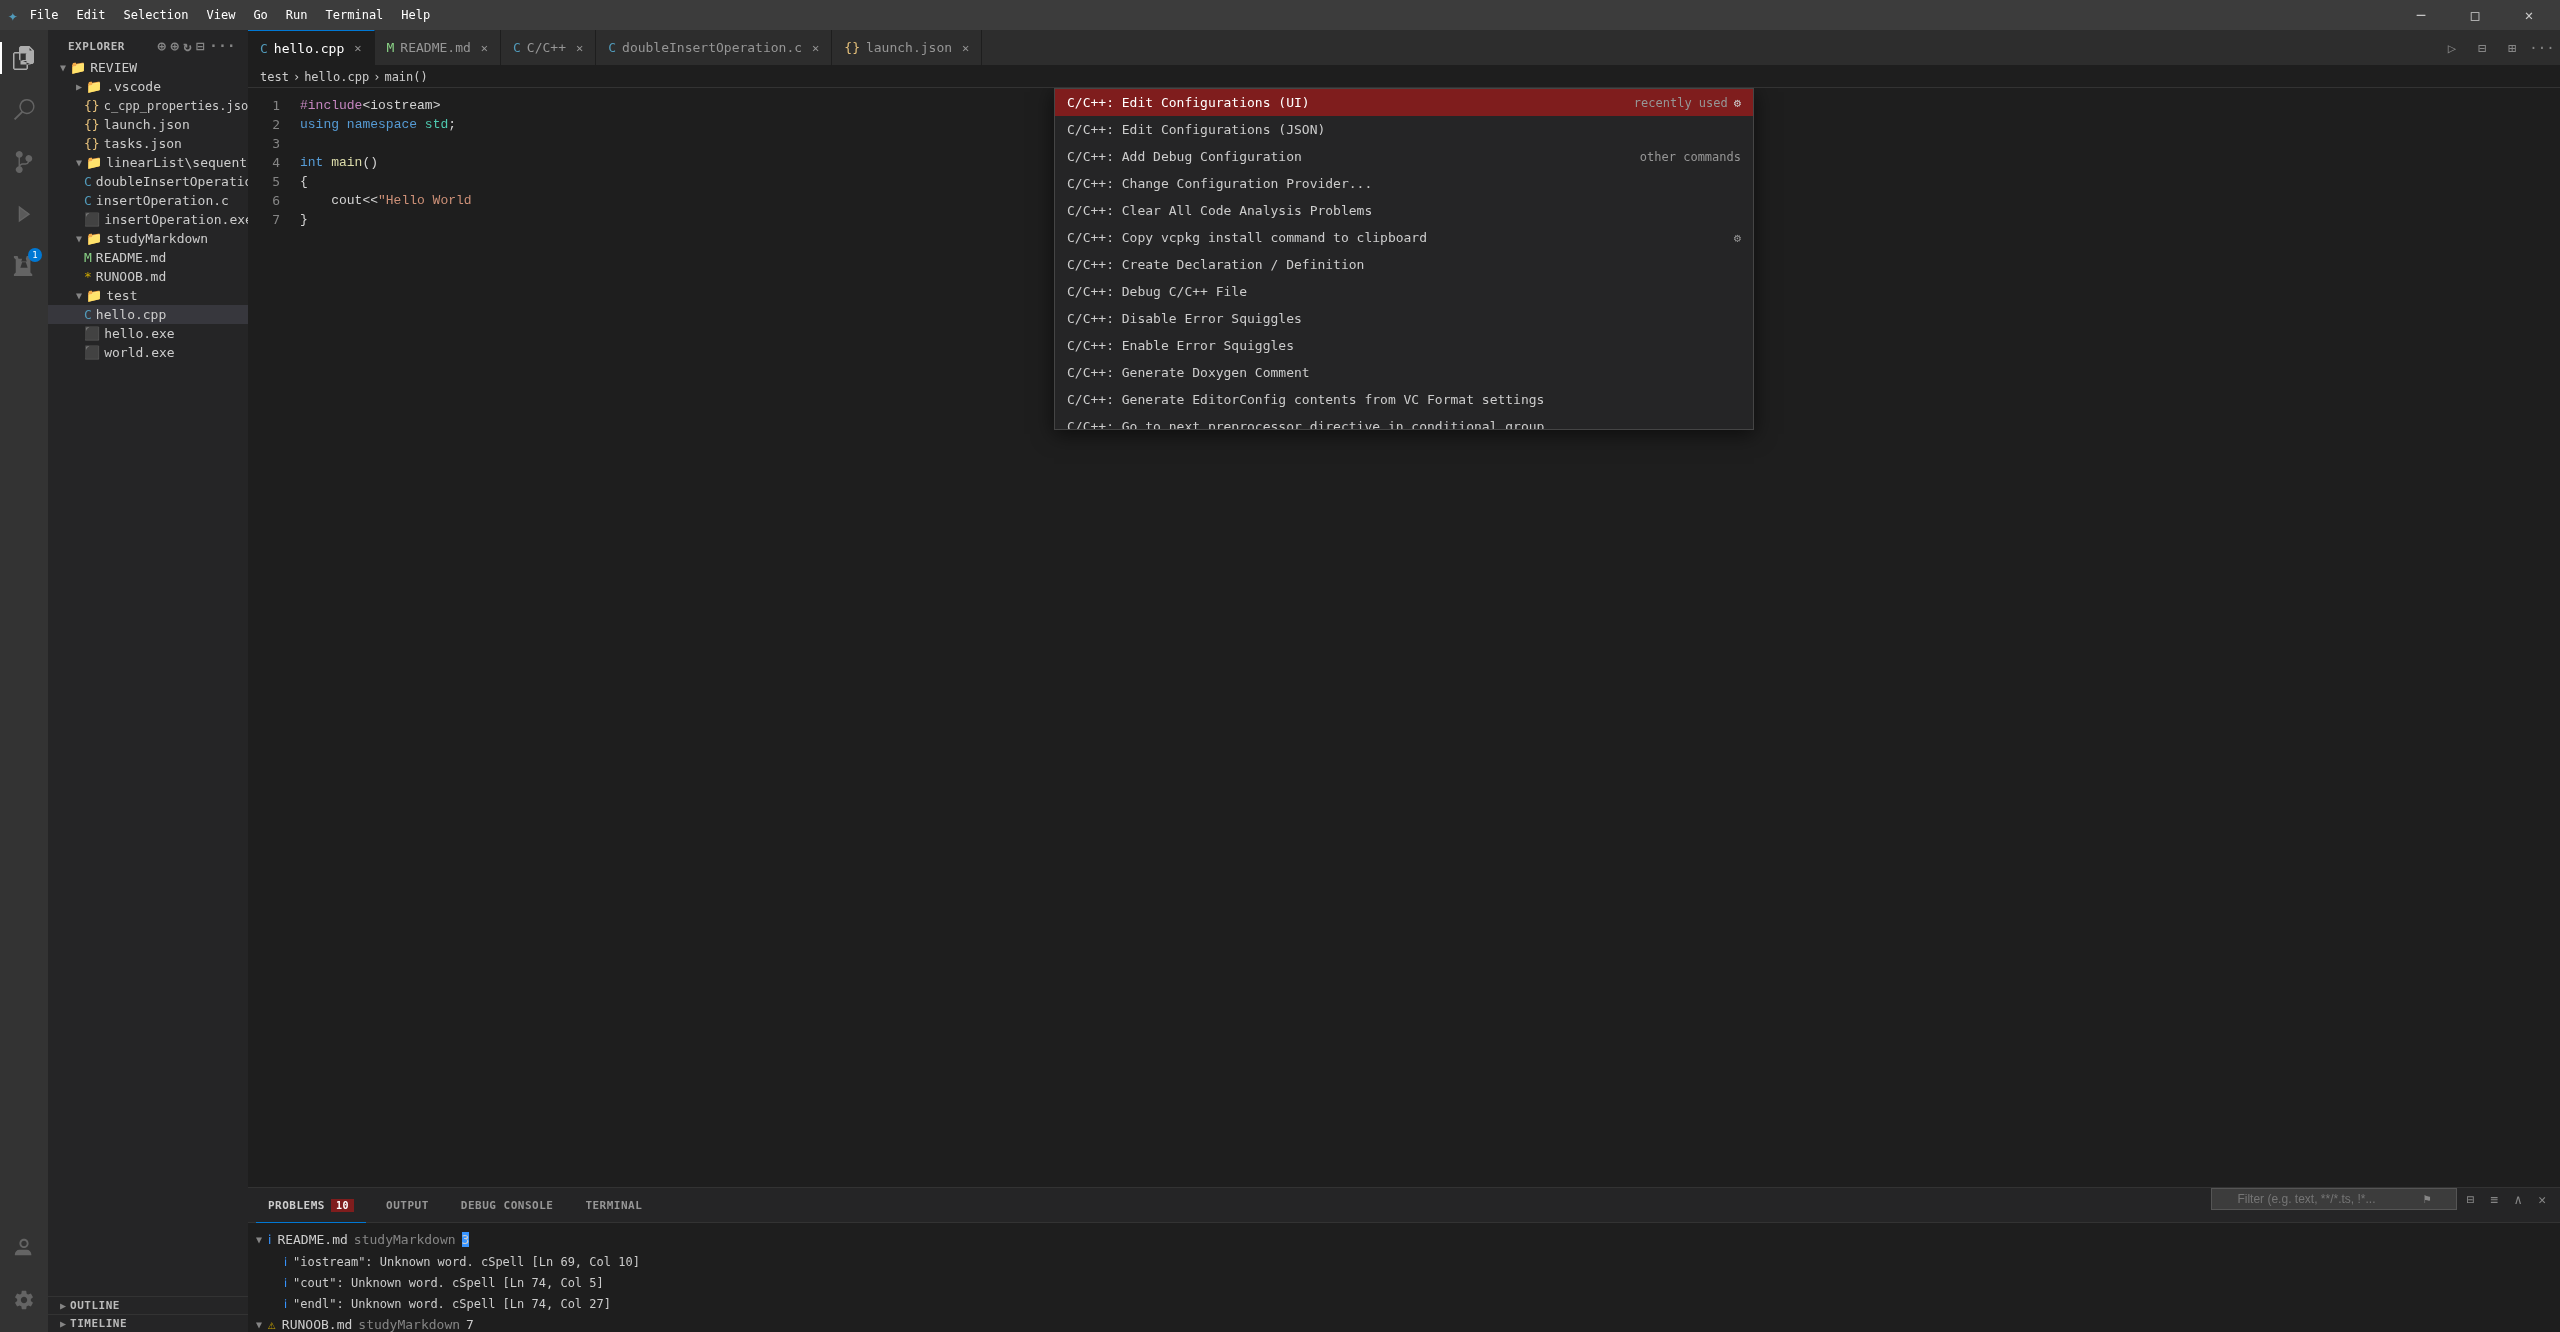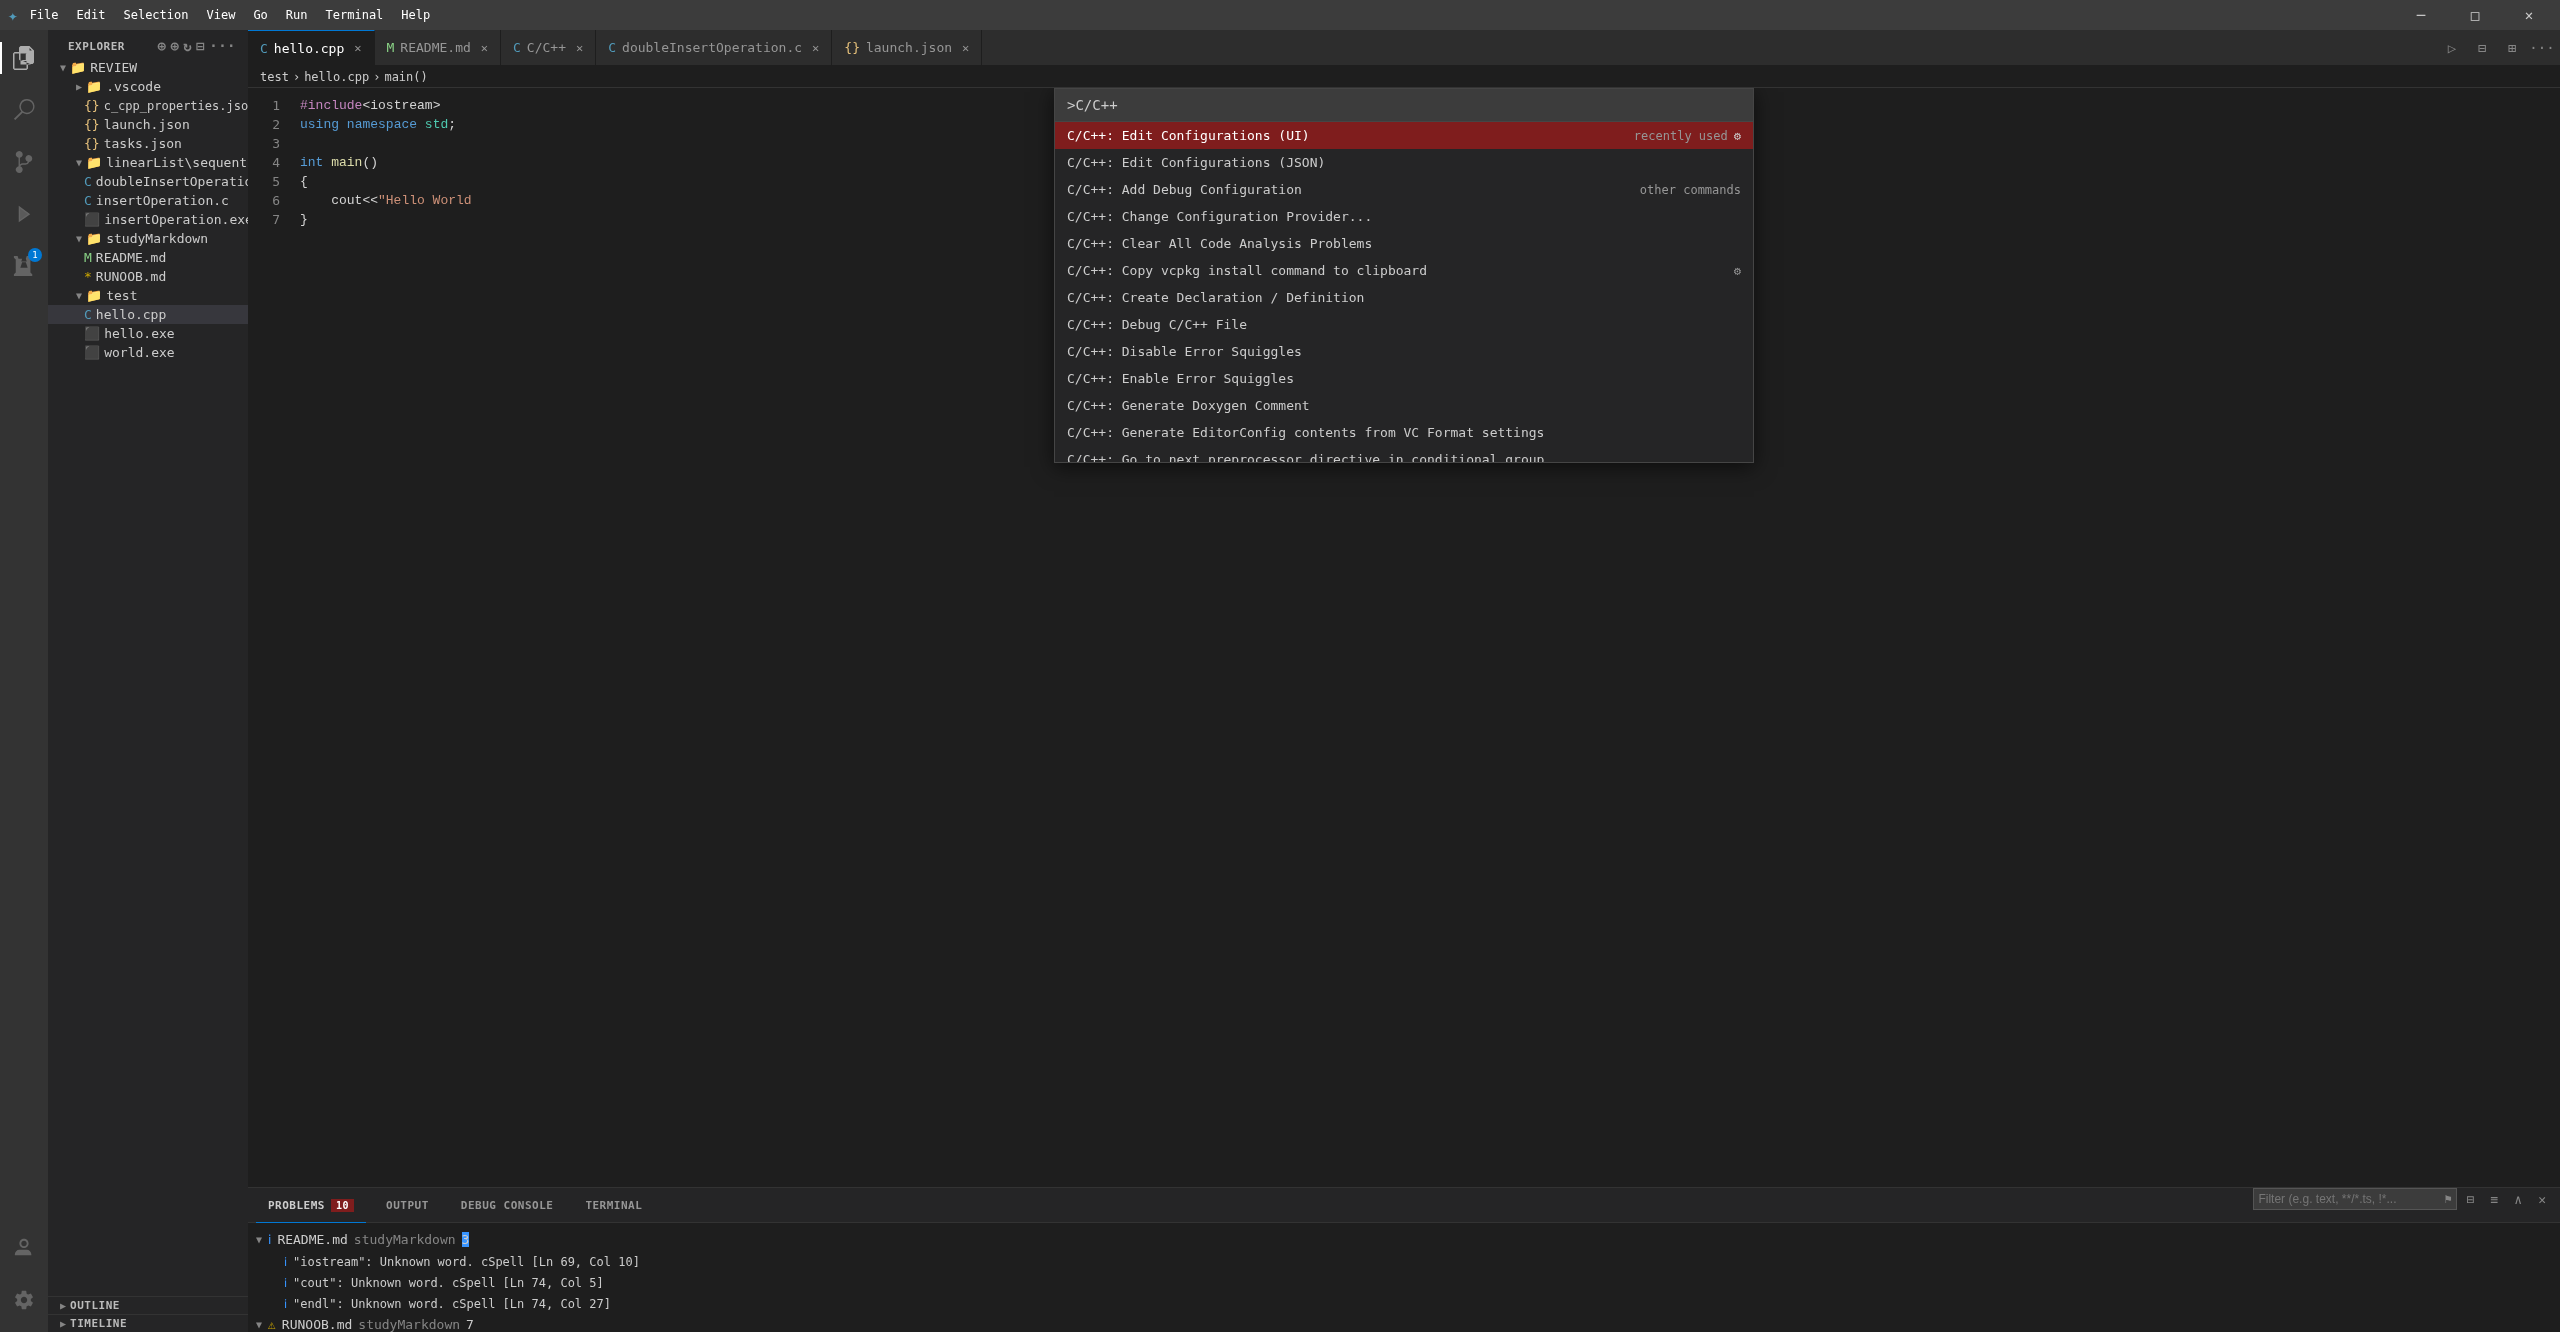--- a/index.html
+++ b/index.html
@@ -346,21 +346,21 @@
       display: flex;
       align-items: center;
       gap: 6px;
     }
     .info-icon { color: #3794ff; font-size: 12px; }
     .filter-input-wrap {
       display: flex;
       align-items: center;
       background: #3c3c3c;
       border: 1px solid #555;
-      padding: 2px 4px;
+      padding: 2px 25px;
       font-size: 12px;
       color: #858585;
       gap: 6px;
       height: 22px;
     }
     .filter-input-wrap input {
       background: transparent;
       border: none;
       color: #cccccc;
       font-size: 12px;
@@ -621,21 +621,20 @@
         <div class="code-line"><span class="kw">using</span> <span class="kw">namespace</span> <span class="ns">std</span>;</div>
         <div class="code-line"></div>
         <div class="code-line"><span class="kw">int</span> <span class="fn">main</span>()</div>
         <div class="code-line">{</div>
         <div class="code-line">    cout&lt;&lt;<span class="str">"Hello World</span></div>
         <div class="code-line">}</div>
       </div>
 
       <div class="overlay">
         <div class="command-palette">
-          <input class="command-input" value="&gt;C/C++" style="">
           <div class="command-list">
 
             <div class="command-item highlighted">
               <span class="cmd-text">C/C++: Edit Configurations (UI)</span>
               <span class="cmd-right">
                 <span style="color:#969696;font-size:12px;">recently used</span>
                 <span style="color:#cccccc;font-size:12px;">⚙</span>
               </span>
             </div>
 

